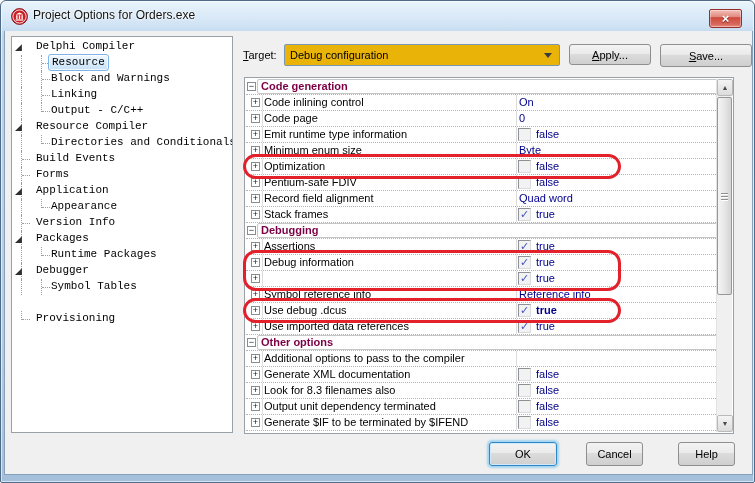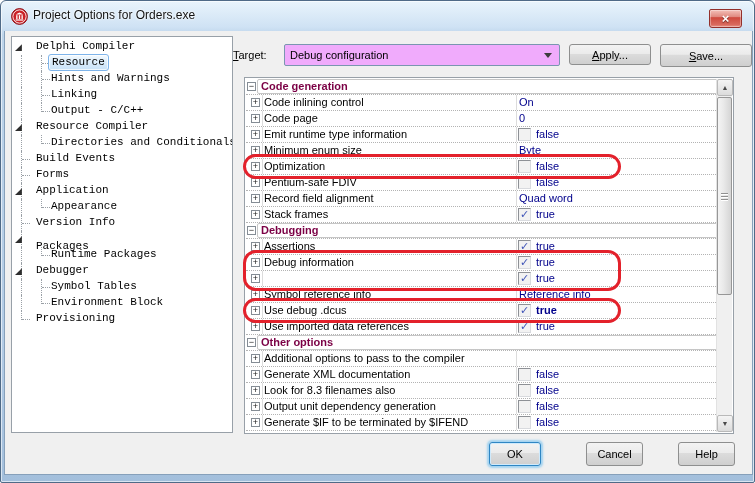--- a/index.html
+++ b/index.html
@@ -26,21 +26,21 @@
   
   .treepanel{position:absolute;left:6px;top:5px;width:222px;height:397px;background:#fff;border:1px solid #98a0a8;overflow:hidden;}
   .tree-row{position:absolute;left:0;height:16px;width:100%;}
   .vline{position:absolute;top:0;width:0;border-left:1px dotted #9aa0a6;}
   .hline{position:absolute;top:8px;height:0;border-top:1px dotted #9aa0a6;}
   .tri{position:absolute;left:3px;top:2px;font-size:9px;line-height:12px;color:#2e2e2e;cursor:pointer;}
   .tlabel{position:absolute;top:0;line-height:15px;padding:0 3px;white-space:nowrap;cursor:default;font-family:Liberation Mono, monospace;}
   .tlabel.sel{background:linear-gradient(#f4fafe,#dcedfb 45%,#c8e2f8);border:1px solid #7eb4ea;border-radius:3px;top:-1px;box-shadow:inset 0 0 0 1px rgba(255,255,255,.7);}
   
   .lbl{position:absolute;white-space:nowrap;}
-  .combo{position:absolute;left:279px;top:13px;width:276px;height:22px;background:#f0abfc;border:1px solid #7a96b0;border-radius:2px;cursor:default;}
+  .combo{position:absolute;left:279px;top:13px;width:276px;height:22px;background:#eab308;border:1px solid #7a96b0;border-radius:2px;cursor:default;}
   .combo .cval{position:absolute;left:5px;top:0;line-height:20px;white-space:nowrap;}
   .combo .carrow{position:absolute;right:7px;top:8px;width:0;height:0;border:4px solid transparent;border-top:5px solid #3c3c3c;}
   
   .btn{position:absolute;background:linear-gradient(#f3f3f3,#ebebeb 45%,#dcdcdc 46%,#cfcfcf);
     border:1px solid #8e8f8f;border-radius:3px;font-family:inherit;font-size:11px;color:#000;text-align:center;padding:0;cursor:pointer;}
   .btn.focus{border:1px solid #2f86c3;box-shadow:0 0 2px 2px rgba(96,186,240,.55),inset 0 0 0 1px #cfeafc;}
   
   .gridpanel{position:absolute;left:239px;top:46px;width:490px;height:357px;background:#fff;border:1px solid #98a0a8;overflow:hidden;}
   .gridrows{position:absolute;left:1px;top:1px;width:472px;height:355px;overflow:hidden;}
   .grow{position:absolute;left:0;width:100%;height:16px;border-bottom:1px dotted #b3b3b3;background:#fff;}
@@ -103,21 +103,21 @@
         <div class="tree-row" style="top: 18px;">
           <div class="vline" style="left: 9px; height: 16px;"></div>
           <div class="vline" style="left: 29px; height: 16px;"></div>
           <div class="hline" style="left: 30px; width: 8px;"></div>
           <span class="tlabel sel" style="left: 36px;">Resource</span>
         </div>
         <div class="tree-row" style="top: 34px;">
           <div class="vline" style="left: 9px; height: 16px;"></div>
           <div class="vline" style="left: 29px; height: 16px;"></div>
           <div class="hline" style="left: 30px; width: 8px;"></div>
-          <span class="tlabel" style="left: 36px;">Hints and Warnings</span>
+          <span class="tlabel" style="left: 36px;">Block and Warnings</span>
         </div>
         <div class="tree-row" style="top: 50px;">
           <div class="vline" style="left: 9px; height: 16px;"></div>
           <div class="vline" style="left: 29px; height: 16px;"></div>
           <div class="hline" style="left: 30px; width: 8px;"></div>
           <span class="tlabel" style="left: 36px;">Linking</span>
         </div>
         <div class="tree-row" style="top: 66px;">
           <div class="vline" style="left: 9px; height: 16px;"></div>
           <div class="vline" style="left: 29px; height: 9px;"></div>
@@ -157,53 +157,47 @@
           <span class="tlabel" style="left: 36px;">Appearance</span>
         </div>
         <div class="tree-row" style="top: 178px;">
           <div class="vline" style="left: 9px; height: 16px;"></div>
           <div class="hline" style="left: 10px; width: 8px;"></div>
           <span class="tlabel" style="left: 21px;">Version Info</span>
         </div>
         <div class="tree-row" style="top: 194px;">
           <div class="vline" style="left: 9px; height: 16px;"></div>
           <div class="tri">◢</div>
-          <span class="tlabel" style="left: 21px; margin-top: 8px;">Packages</span>
+          <span class="tlabel" style="left: 21px;">Packages</span>
         </div>
         <div class="tree-row" style="top: 210px;">
           <div class="vline" style="left: 9px; height: 16px;"></div>
           <div class="vline" style="left: 29px; height: 9px;"></div>
           <div class="hline" style="left: 30px; width: 8px;"></div>
           <span class="tlabel" style="left: 36px;">Runtime Packages</span>
         </div>
         <div class="tree-row" style="top: 226px;">
           <div class="vline" style="left: 9px; height: 16px;"></div>
           <div class="tri">◢</div>
           <span class="tlabel" style="left: 21px;">Debugger</span>
         </div>
         <div class="tree-row" style="top: 242px;">
           <div class="vline" style="left: 9px; height: 16px;"></div>
           <div class="vline" style="left: 29px; height: 16px;"></div>
           <div class="hline" style="left: 30px; width: 8px;"></div>
           <span class="tlabel" style="left: 36px;">Symbol Tables</span>
-        </div>
-        <div class="tree-row" style="top: 258px;">
-          <div class="vline" style="left: 9px; height: 16px;"></div>
-          <div class="vline" style="left: 29px; height: 9px;"></div>
-          <div class="hline" style="left: 30px; width: 8px;"></div>
-          <span class="tlabel" style="left: 36px;">Environment Block</span>
         </div>
         <div class="tree-row" style="top: 274px;">
           <div class="vline" style="left: 9px; height: 9px;"></div>
           <div class="hline" style="left: 10px; width: 8px;"></div>
           <span class="tlabel" style="left: 21px;">Provisioning</span>
         </div>
       </div>
 
-    <span class="lbl" style="left:228px;top:18px;text-align:right;"><u>T</u>arget:</span>
+    <span class="lbl" style="left:238px;top:18px;text-align:right;"><u>T</u>arget:</span>
     <div class="combo">
       <span class="cval">Debug configuration</span>
       <span class="carrow"></span>
     </div>
     <button class="btn" style="left:564px;top:13px;width:82px;height:21px;"><u>A</u>pply...</button>
     <button class="btn" style="left:655px;top:13px;width:92px;height:23px;"><u>S</u>ave...</button>
 
     <div class="gridpanel">
       <div class="gridrows">
           <div class="grow" style="top: 0px;">
@@ -346,21 +340,21 @@
             <div class="valline"></div>
             <div class="pmbox" style="left: 5px;">+</div>
             <div class="pname">Look for 8.3 filenames also</div>
             <div class="cbox"></div>
             <div class="pval ck">false</div>
           </div>
           <div class="grow" style="top: 320px;">
             <div class="gutline"></div>
             <div class="valline"></div>
             <div class="pmbox" style="left: 5px;">+</div>
-            <div class="pname">Output unit dependency generation</div>
+            <div class="pname">Output unit dependency terminated</div>
             <div class="cbox"></div>
             <div class="pval ck">false</div>
           </div>
           <div class="grow" style="top: 336px;">
             <div class="gutline"></div>
             <div class="valline"></div>
             <div class="pmbox" style="left: 5px;">+</div>
             <div class="pname">Generate $IF to be terminated by $IFEND</div>
             <div class="cbox"></div>
             <div class="pval ck">false</div>
@@ -370,21 +364,21 @@
         <div class="sb-btn up"><span>▲</span></div>
         <div class="sb-track">
           <div class="sb-thumb">
             <div class="grip"></div>
           </div>
         </div>
         <div class="sb-btn down"><span>▼</span></div>
       </div>
     </div>
 
-    <button class="btn focus" style="left:484px;top:411px;width:52px;height:24px;">OK</button>
+    <button class="btn focus" style="left:484px;top:411px;width:68px;height:24px;">OK</button>
     <button class="btn" style="left:581px;top:411px;width:57px;height:24px;">Cancel</button>
     <button class="btn" style="left:673px;top:411px;width:57px;height:24px;">Help</button>
   </div>
 
   <div>
       <div class="oval" style="left: 242px; top: 153px; width: 378px; height: 25px;"></div>
       <div class="oval" style="left: 242px; top: 249px; width: 378px; height: 41px;"></div>
       <div class="oval" style="left: 242px; top: 297px; width: 378px; height: 25px;"></div>
     </div>
 </div>

